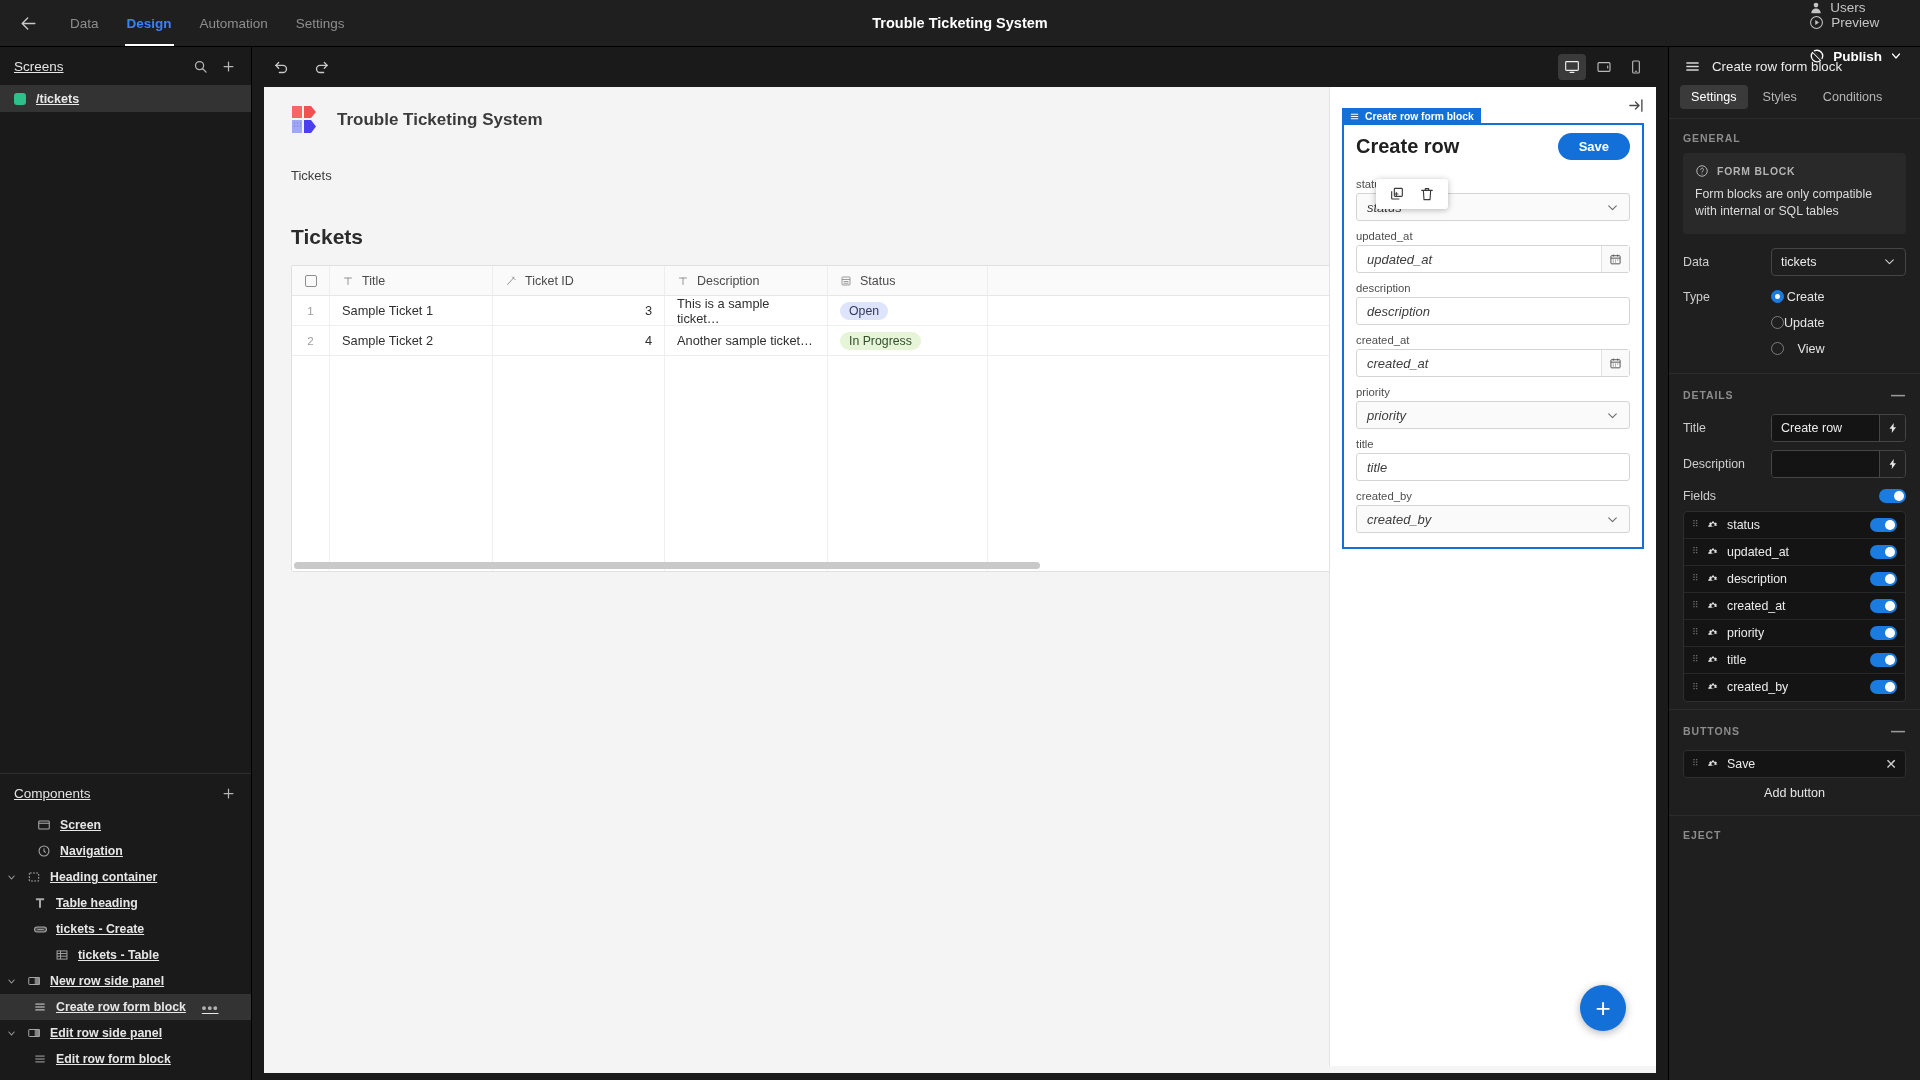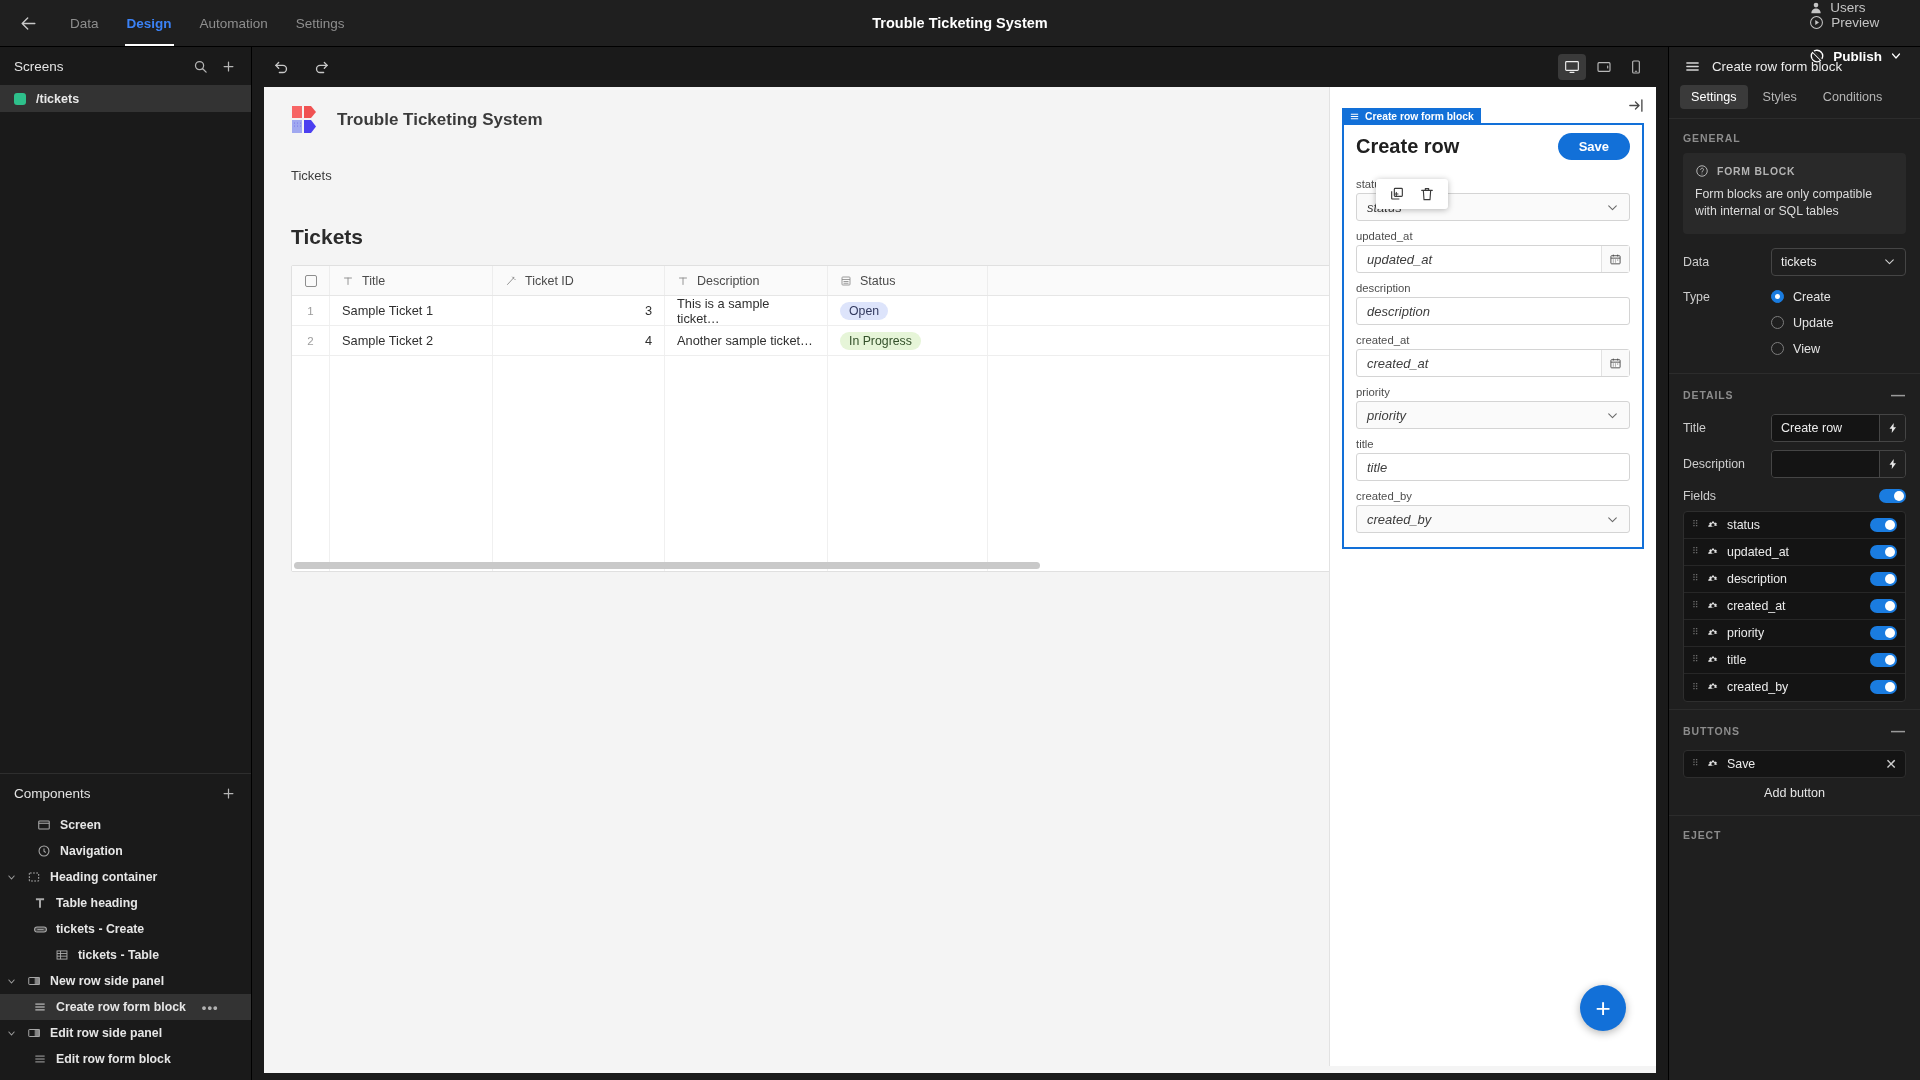--- a/index.html
+++ b/index.html
@@ -54,20 +54,21 @@
   }
 
   
   .layout { display: flex; height: 1033px; width: 100%; }
 
   
   .leftpanel {
     width: 252px; background: #1a1a1a; flex: none;
     display: flex; flex-direction: column;
     border-right: 1px solid #000;
+    text-decoration: underline;
   }
   .lp-header {
     height: 38px; display: flex; align-items: center;
     padding: 0 14px; gap: 10px;
   }
   .lp-header .lp-title { font-size: 13.5px; color: #e3e3e3; flex: 1; }
   .lp-icon { width: 18px; height: 18px; display: flex; align-items: center;
              justify-content: center; cursor: pointer; color: #b5b5b5; }
   .screens-list { flex: none; }
   .screen-item {
@@ -252,21 +253,21 @@
     display: flex; align-items: center; padding: 8px 14px; gap: 10px;
   }
   .row .rlabel { font-size: 12.4px; color: #cdcdcd; width: 78px; flex: none; }
   .select {
     flex: 1; height: 28px; border: 1px solid #454545; border-radius: 4px;
     display: flex; align-items: center; padding: 0 9px; font-size: 12.5px; color: #ececec;
     background: #1f1f1f; cursor: pointer;
   }
   .select .sp { flex: 1; }
   .radios { display: flex; flex-direction: column; gap: 12px; padding: 2px 0; }
-  .radio { display: flex; align-items: center; gap: 9px; font-size: 12.6px; color: #e4e4e4; cursor: pointer; }
+  .radio { display: flex; align-items: center; font-size: 12.6px; color: #e4e4e4; cursor: pointer; justify-content: space-between; }
   .rd { width: 13px; height: 13px; border-radius: 50%; border: 1.6px solid #7d7d7d; flex: none;
         display: flex; align-items: center; justify-content: center; }
   .rd.on { border-color: #1a7ce0; background: #1a7ce0; }
   .rd.on::after { content: ""; width: 5px; height: 5px; border-radius: 50%; background: #fff; }
   .sect-div { height: 1px; background: #2c2c2c; margin-top: 7px; }
   .txtfield {
     flex: 1; display: flex; align-items: stretch; height: 28px;
     border: 1px solid #454545; border-radius: 4px; overflow: hidden;
   }
   .txtfield .ti {

